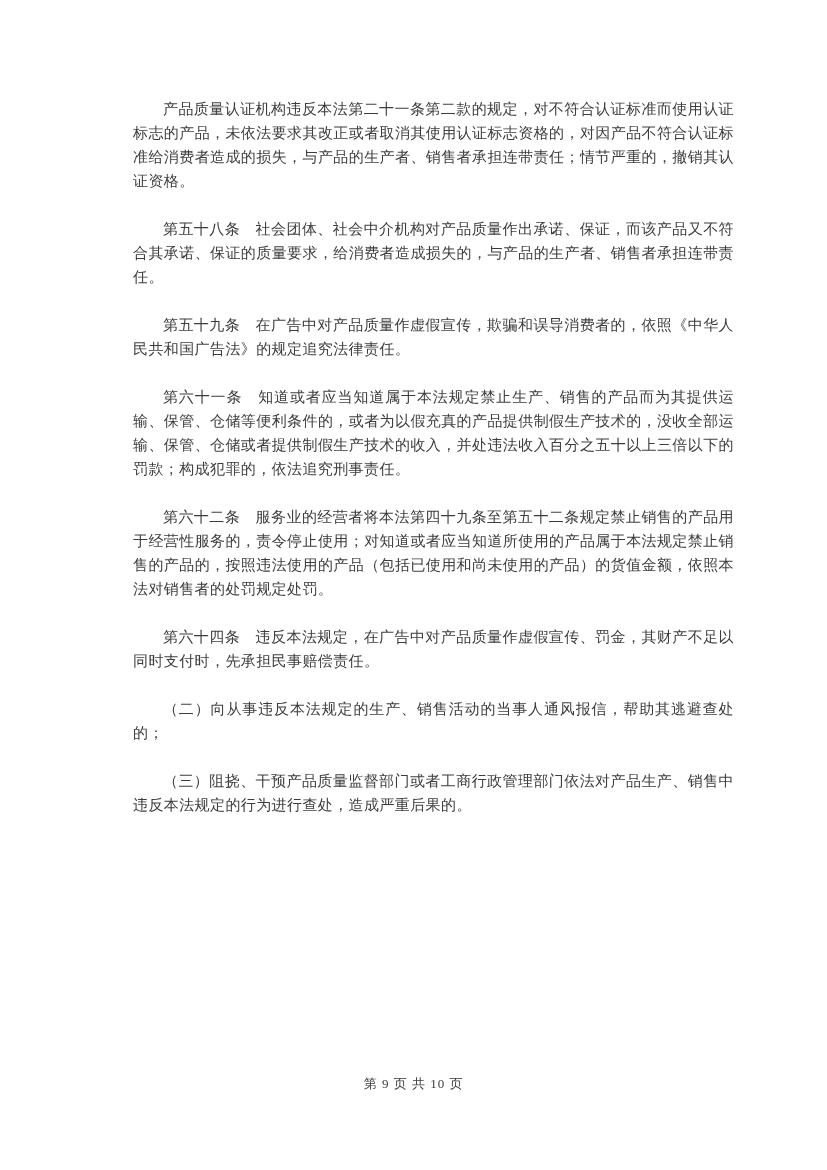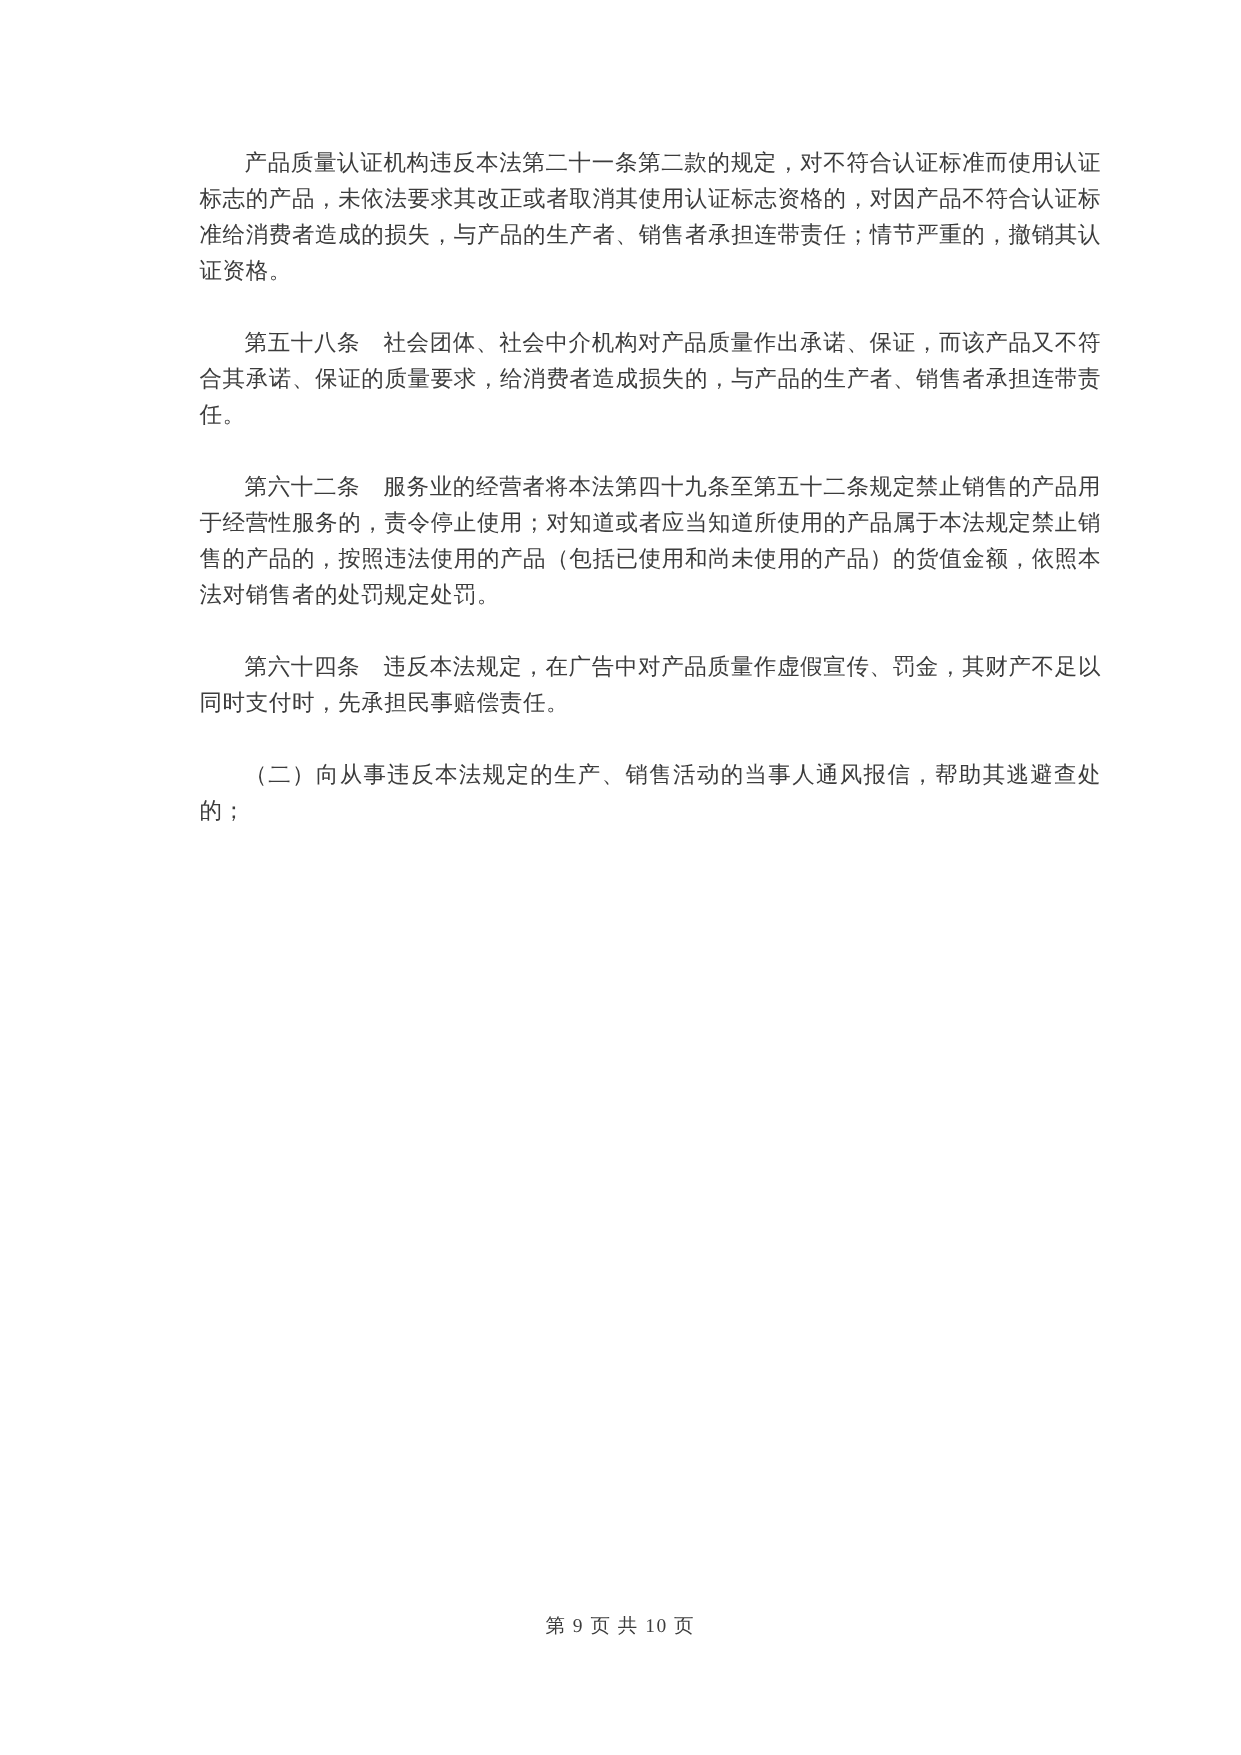--- a/index.html
+++ b/index.html
@@ -45,18 +45,21 @@
     letter-spacing: 1px;
   }
 </style>
 </head>
 <body>
 
 <div class="page">
   <div class="content">
     <p>产品质量认证机构违反本法第二十一条第二款的规定，对不符合认证标准而使用认证标志的产品，未依法要求其改正或者取消其使用认证标志资格的，对因产品不符合认证标准给消费者造成的损失，与产品的生产者、销售者承担连带责任；情节严重的，撤销其认证资格。</p>
     <p>第五十八条　社会团体、社会中介机构对产品质量作出承诺、保证，而该产品又不符合其承诺、保证的质量要求，给消费者造成损失的，与产品的生产者、销售者承担连带责任。</p>
+    <p>第五十九条　在广告中对产品质量作虚假宣传，欺骗和误导消费者的，依照《中华人民共和国广告法》的规定追究法律责任。</p>
+    <p>第六十一条　知道或者应当知道属于本法规定禁止生产、销售的产品而为其提供运输、保管、仓储等便利条件的，或者为以假充真的产品提供制假生产技术的，没收全部运输、保管、仓储或者提供制假生产技术的收入，并处违法收入百分之五十以上三倍以下的罚款；构成犯罪的，依法追究刑事责任。</p>
     <p>第六十二条　服务业的经营者将本法第四十九条至第五十二条规定禁止销售的产品用于经营性服务的，责令停止使用；对知道或者应当知道所使用的产品属于本法规定禁止销售的产品的，按照违法使用的产品（包括已使用和尚未使用的产品）的货值金额，依照本法对销售者的处罚规定处罚。</p>
     <p>第六十四条　违反本法规定，在广告中对产品质量作虚假宣传、罚金，其财产不足以同时支付时，先承担民事赔偿责任。</p>
     <p>（二）向从事违反本法规定的生产、销售活动的当事人通风报信，帮助其逃避查处的；</p>
+    <p>（三）阻挠、干预产品质量监督部门或者工商行政管理部门依法对产品生产、销售中违反本法规定的行为进行查处，造成严重后果的。</p>
   </div>
   <div class="footer">第 9 页 共 10 页</div>
 </div>
 
 </body></html>

